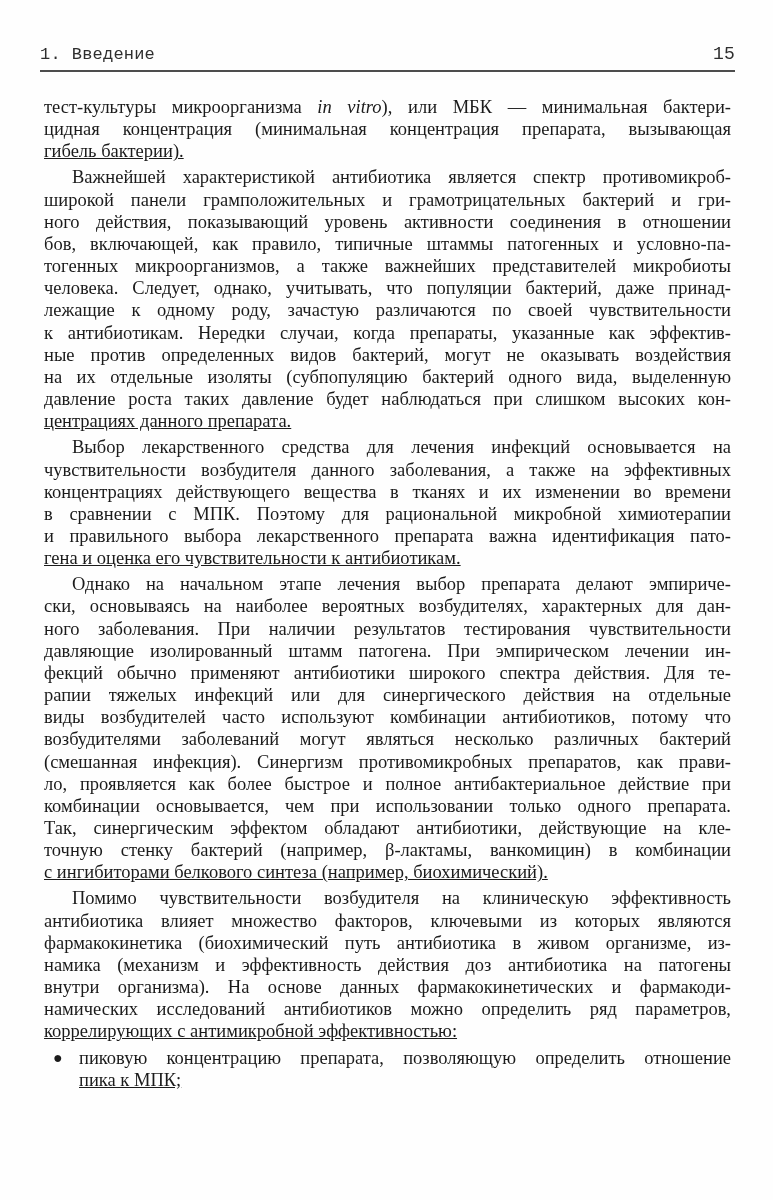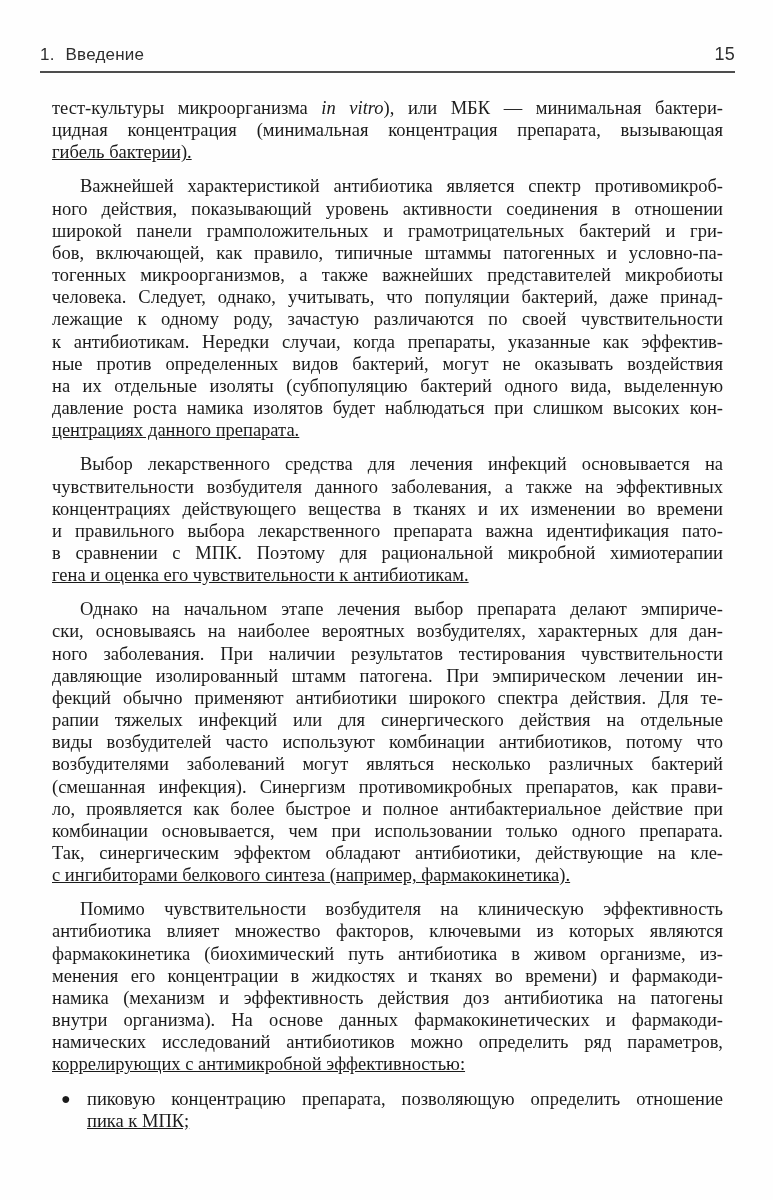--- a/index.html
+++ b/index.html
@@ -13,21 +13,21 @@
     height: 1200px;
     background: #fefefe;
     overflow: hidden;
     box-sizing: border-box;
     padding: 44px 38px 0 40px;
   }
   .running-header {
     display: flex;
     justify-content: space-between;
     align-items: baseline;
-    font-family: Liberation Sans, sans-serif;
+    font-family: Liberation Mono, monospace;
     font-size: 17px;
     color: #2e2e2e;
     letter-spacing: 0.2px;
   }
   .running-header .chapter {
     display: inline-block;
   }
   .running-header .chapter-label {
     margin-right: 11px;
   }
@@ -39,21 +39,21 @@
     border-top: 2px solid #4d4d4d;
     margin: 6px 0 0 0;
   }
   .page-body {
     margin-top: 24px;
     font-family: "Liberation Serif", "DejaVu Serif", serif;
     font-size: 18.5px;
     line-height: 22.15px;
     color: #1b1b1b;
   }
-  .paragraph { margin: 12px; }
+  .paragraph { margin: 4px; }
   .line {
     text-align: justify;
     text-align-last: justify;
     white-space: normal;
   }
   .line.para-end {
     text-align-last: left;
     text-decoration: underline;
   }
   .line.indent {
@@ -83,60 +83,60 @@
   </div>
   <hr class="header-rule">
   <div class="page-body" id="page-body">
       <div class="paragraph">
         <div class="line"><span>тест-культуры микроорганизма </span><span class="it">in vitro</span><span>), или МБК — минимальная бактери-</span></div>
         <div class="line">цидная концентрация (минимальная концентрация препарата, вызывающая</div>
         <div class="line para-end">гибель бактерии).</div>
       </div>
       <div class="paragraph">
         <div class="line indent">Важнейшей характеристикой антибиотика является спектр противомикроб-</div>
+        <div class="line">широкой панели грамположительных и грамотрицательных бактерий и гри-</div>
         <div class="line">ного действия, показывающий уровень активности соединения в отношении</div>
-        <div class="line">широкой панели грамположительных и грамотрицательных бактерий и гри-</div>
         <div class="line">бов, включающей, как правило, типичные штаммы патогенных и условно-па-</div>
         <div class="line">тогенных микроорганизмов, а также важнейших представителей микробиоты</div>
         <div class="line">человека. Следует, однако, учитывать, что популяции бактерий, даже принад-</div>
         <div class="line">лежащие к одному роду, зачастую различаются по своей чувствительности</div>
         <div class="line">к антибиотикам. Нередки случаи, когда препараты, указанные как эффектив-</div>
         <div class="line">ные против определенных видов бактерий, могут не оказывать воздействия</div>
         <div class="line">на их отдельные изоляты (субпопуляцию бактерий одного вида, выделенную</div>
-        <div class="line">давление роста намика изолятов будет наблюдаться при слишком высоких кон-</div>
+        <div class="line">давление роста таких давление будет наблюдаться при слишком высоких кон-</div>
         <div class="line para-end">центрациях данного препарата.</div>
       </div>
       <div class="paragraph">
         <div class="line indent">Выбор лекарственного средства для лечения инфекций основывается на</div>
         <div class="line">чувствительности возбудителя данного заболевания, а также на эффективных</div>
         <div class="line">концентрациях действующего вещества в тканях и их изменении во времени</div>
+        <div class="line">в сравнении с МПК. Поэтому для рациональной микробной химиотерапии</div>
         <div class="line">и правильного выбора лекарственного препарата важна идентификация пато-</div>
-        <div class="line">в сравнении с МПК. Поэтому для рациональной микробной химиотерапии</div>
         <div class="line para-end">гена и оценка его чувствительности к антибиотикам.</div>
       </div>
       <div class="paragraph">
         <div class="line indent">Однако на начальном этапе лечения выбор препарата делают эмпириче-</div>
         <div class="line">ски, основываясь на наиболее вероятных возбудителях, характерных для дан-</div>
         <div class="line">ного заболевания. При наличии результатов тестирования чувствительности</div>
         <div class="line">давляющие изолированный штамм патогена. При эмпирическом лечении ин-</div>
         <div class="line">фекций обычно применяют антибиотики широкого спектра действия. Для те-</div>
         <div class="line">рапии тяжелых инфекций или для синергического действия на отдельные</div>
         <div class="line">виды возбудителей часто используют комбинации антибиотиков, потому что</div>
         <div class="line">возбудителями заболеваний могут являться несколько различных бактерий</div>
         <div class="line">(смешанная инфекция). Синергизм противомикробных препаратов, как прави-</div>
         <div class="line">ло, проявляется как более быстрое и полное антибактериальное действие при</div>
         <div class="line">комбинации основывается, чем при использовании только одного препарата.</div>
         <div class="line">Так, синергическим эффектом обладают антибиотики, действующие на кле-</div>
-        <div class="line para-end">с ингибиторами белкового синтеза (например, фармакокинетика).</div>
+        <div class="line">точную стенку бактерий (например, β-лактамы, ванкомицин) в комбинации</div>
+        <div class="line para-end">с ингибиторами белкового синтеза (например, биохимический).</div>
       </div>
       <div class="paragraph">
         <div class="line indent">Помимо чувствительности возбудителя на клиническую эффективность</div>
         <div class="line">антибиотика влияет множество факторов, ключевыми из которых являются</div>
         <div class="line">фармакокинетика (биохимический путь антибиотика в живом организме, из-</div>
-        <div class="line">менения его концентрации в жидкостях и тканях во времени) и фармакоди-</div>
         <div class="line">намика (механизм и эффективность действия доз антибиотика на патогены</div>
         <div class="line">внутри организма). На основе данных фармакокинетических и фармакоди-</div>
         <div class="line">намических исследований антибиотиков можно определить ряд параметров,</div>
         <div class="line para-end">коррелирующих с антимикробной эффективностью:</div>
       </div>
       <div class="paragraph bullet-item">
         <span class="bullet-marker">●</span>
         <div class="line">пиковую концентрацию препарата, позволяющую определить отношение</div>
         <div class="line para-end">пика к МПК;</div>
       </div>

